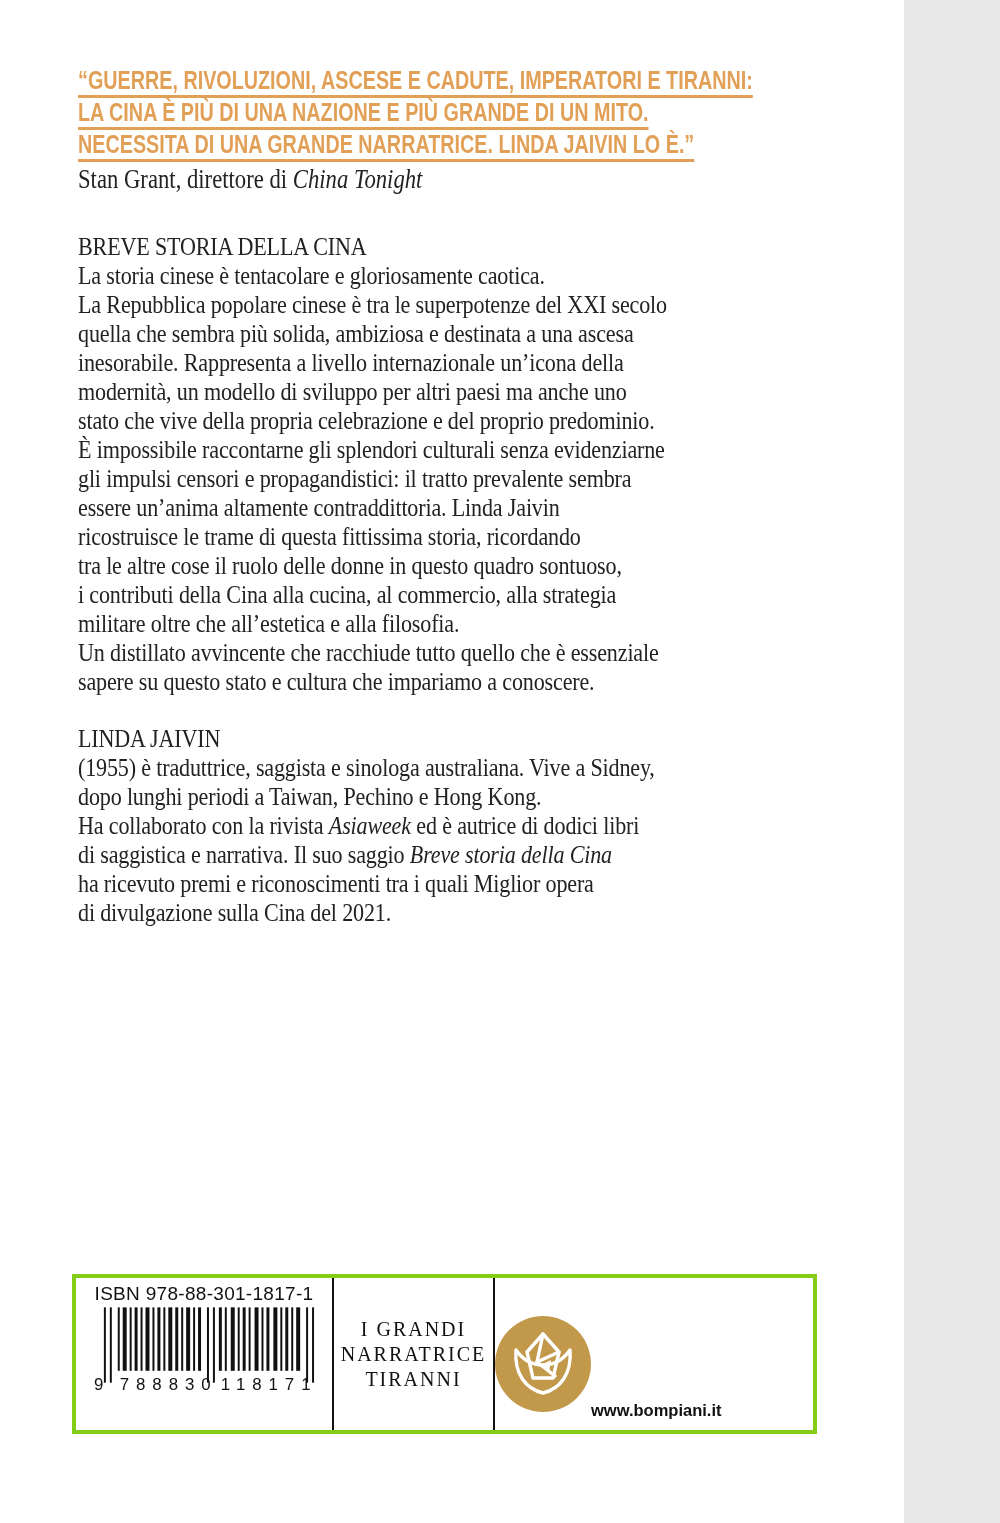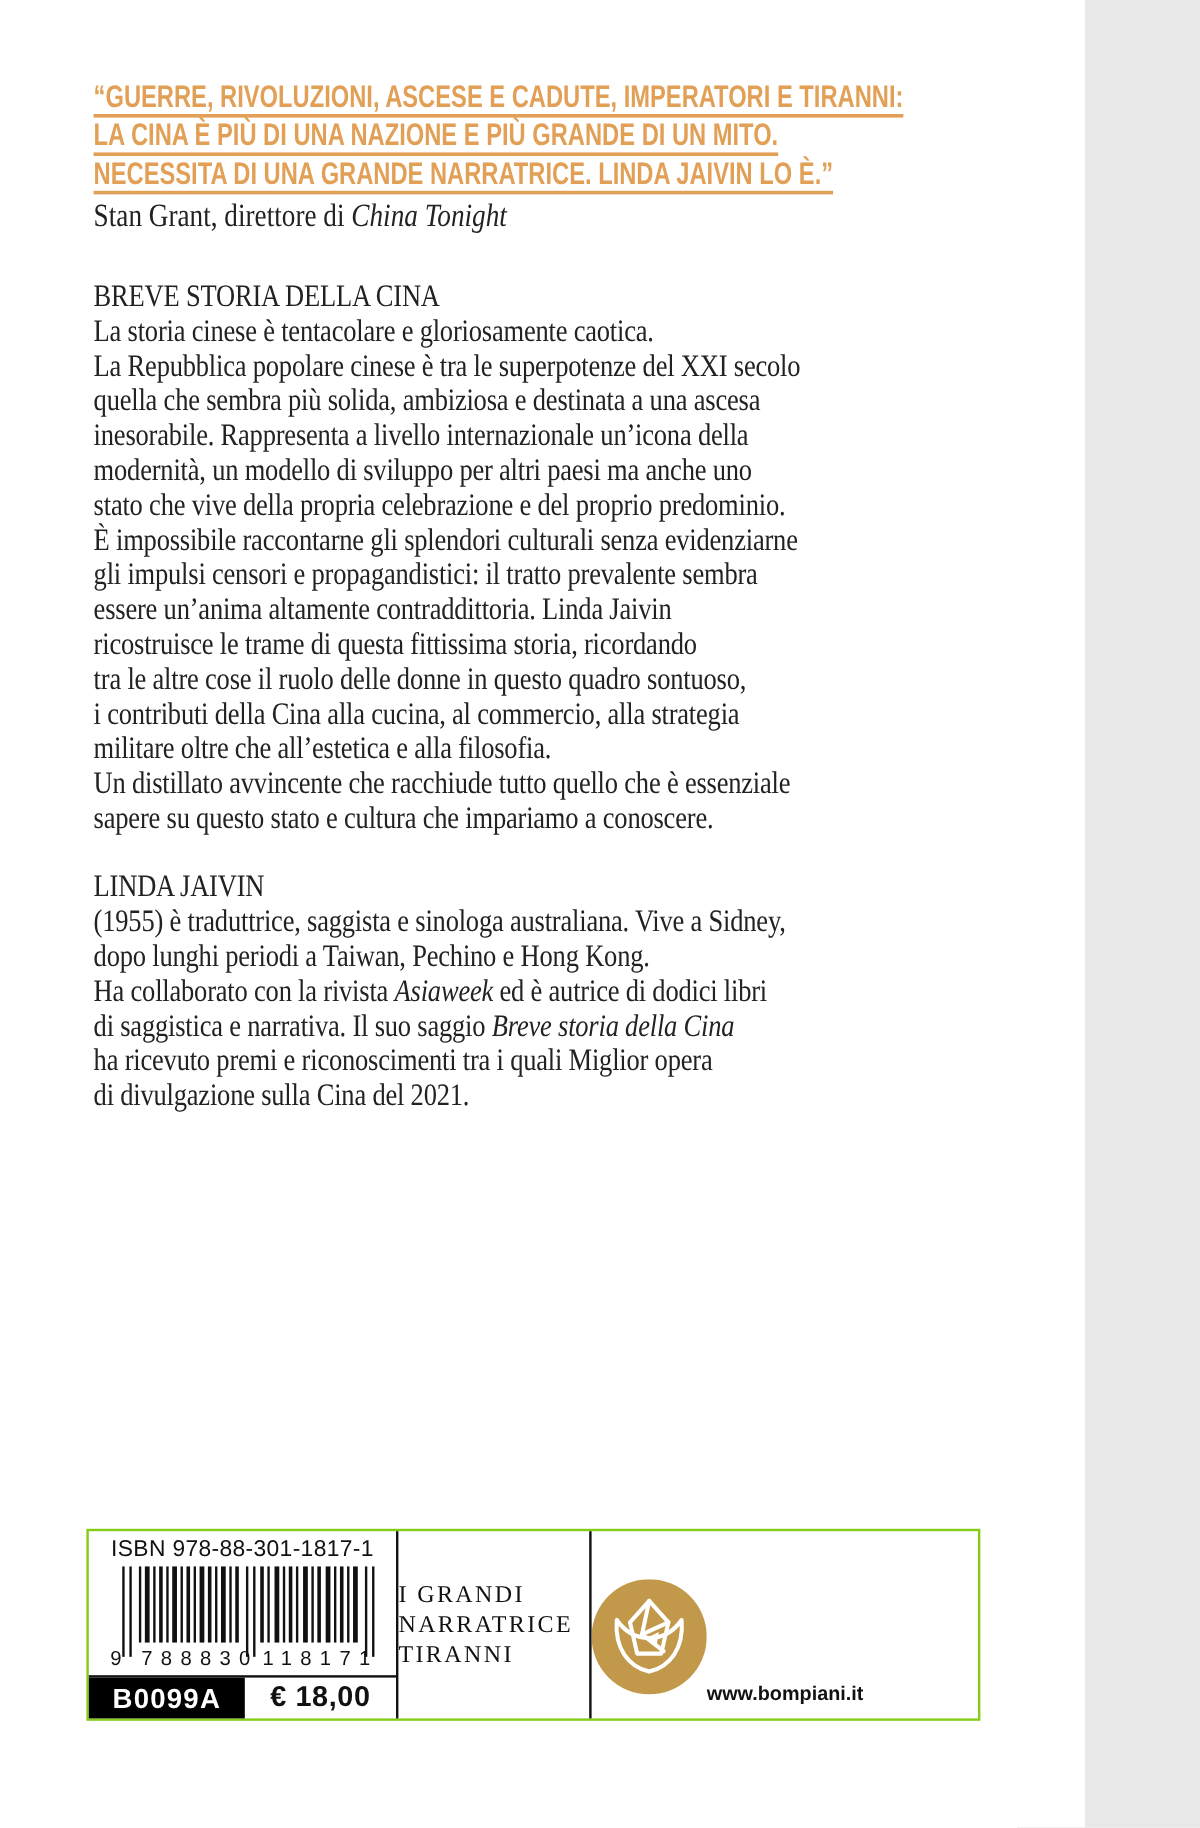--- a/index.html
+++ b/index.html
@@ -50,21 +50,21 @@
     width:462px;height:36px;
     transform:rotate(-90deg);transform-origin:0 0;
     font-family:"Liberation Sans", sans-serif;
     font-size:12.5px;line-height:16px;color:#222;
     letter-spacing:-0.2px;
   }
   
   .footer-strip{
     position:absolute;left:72px;top:1274px;
     width:745px;height:160px;
-    border:2px solid #84cc16;
+    border:4px solid #84cc16;
     display:flex;box-sizing:border-box;background:#fff;
   }
   .cell{box-sizing:border-box;}
   .cell-barcode{width:256px;display:flex;flex-direction:column;}
   .barcode-area{flex:1;text-align:center;padding-top:5px;}
   .isbn-label{
     font-family:"Liberation Sans", sans-serif;
     font-size:19px;letter-spacing:0.3px;color:#111;
   }
   .code-row{
@@ -75,21 +75,21 @@
     flex:0 0 130px;background:#000;color:#fff;
     display:flex;align-items:center;justify-content:center;
     font-size:23px;letter-spacing:1px;
   }
   .price-box{
     flex:1;display:flex;align-items:center;justify-content:center;
     font-size:24px;color:#111;letter-spacing:0.5px;
   }
   .cell-imprint{
     width:161px;border-left:2px solid #111;
-    display:flex;flex-direction:column;justify-content:center;
+    display:flex;flex-direction:column;justify-content:center;align-items:center;
   }
   .imprint-line{
     font-family:"Liberation Serif", serif;
     font-size:20px;line-height:25px;letter-spacing:2px;color:#111;
     white-space:nowrap;
   }
   .cell-logo{
     width:161px;border-left:2px solid #111;
     display:flex;flex-direction:row;align-items:center;
   }
@@ -192,24 +192,20 @@
             <rect x="192" y="2" width="2" height="64"></rect>
               <rect x="197" y="2" width="3" height="64"></rect>
             <rect x="203" y="2" width="2" height="64"></rect>
               <rect x="208" y="2" width="4" height="64"></rect>
           </g>
           <text x="4" y="85" font-family="Liberation Sans, sans-serif" font-size="17" fill="#111">9</text>
           <text x="30" y="85" font-family="Liberation Sans, sans-serif" font-size="17" letter-spacing="7" fill="#111">788830</text>
           <text x="132" y="85" font-family="Liberation Sans, sans-serif" font-size="17" letter-spacing="7" fill="#111">118171</text>
         </svg>
       </div>
-      <div class="code-row">
-        <div class="code-box">B0099A</div>
-        <div class="price-box">€ 18,00</div>
-      </div>
     </div>
 
     <div class="cell cell-imprint">
       <div class="imprint-line">I GRANDI</div>
       <div class="imprint-line">NARRATRICE</div>
       <div class="imprint-line">TIRANNI</div>
     </div>
 
     <div class="cell cell-logo">
       <div class="logo-wrap">

